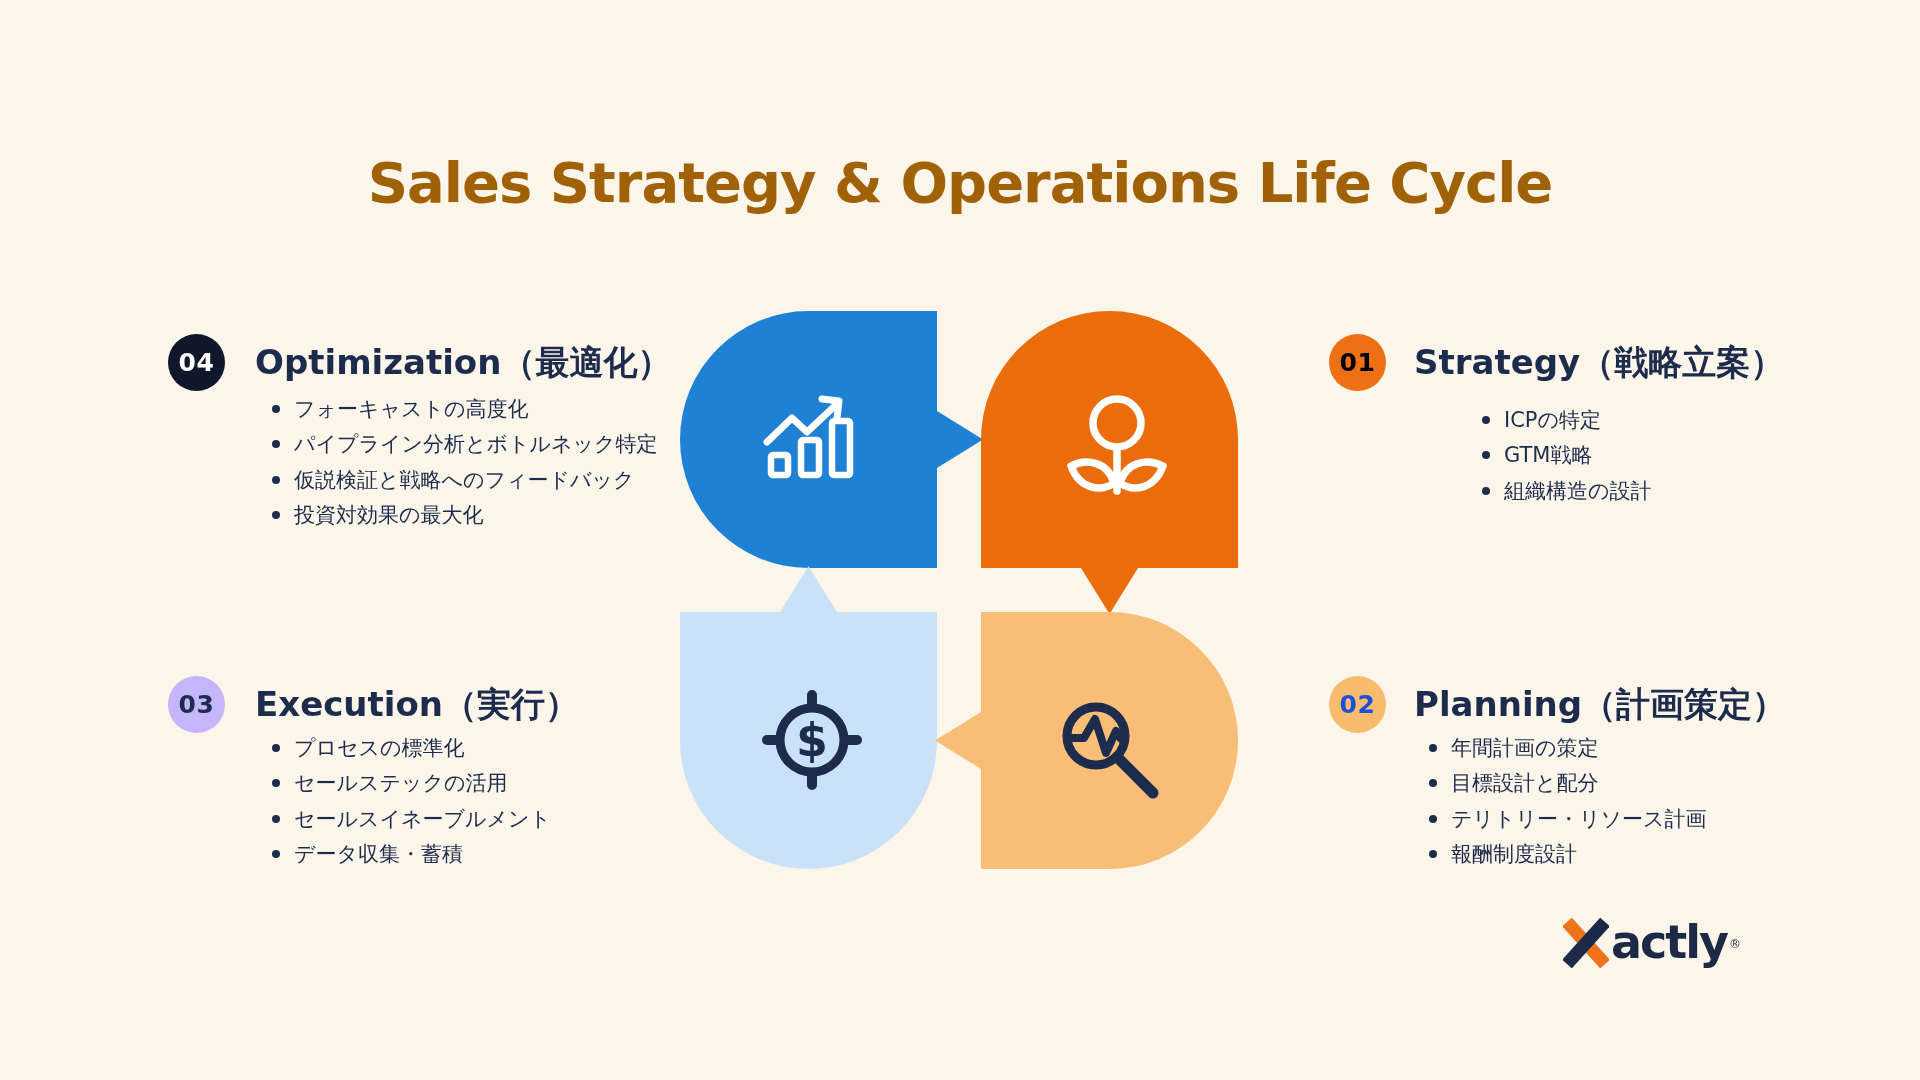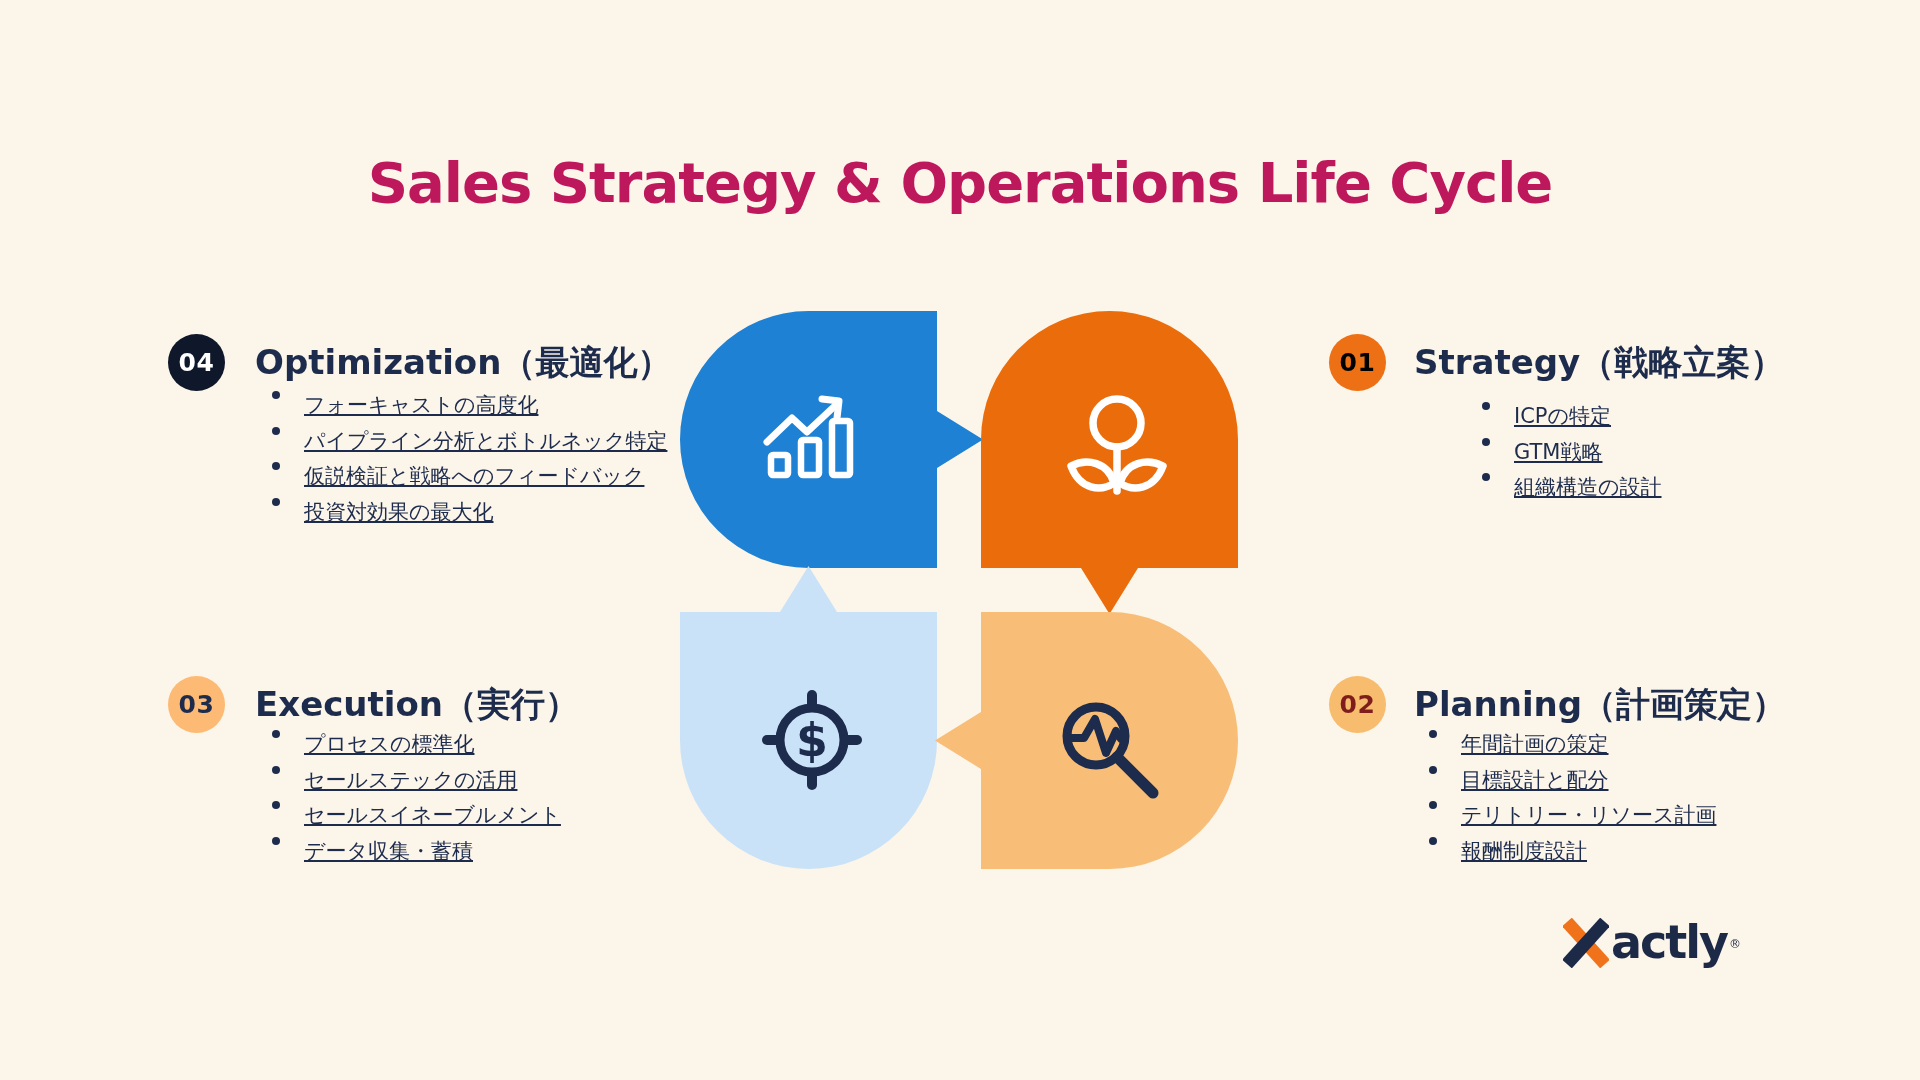--- a/index.html
+++ b/index.html
@@ -9,45 +9,45 @@
     background:#fcf5e9;
     font-family:"DejaVu Sans","Liberation Sans",sans-serif;
     color:#1d2b4d;
   }
   .canvas { position:relative; width:1920px; height:1080px; overflow:hidden; background:#fcf5e9; }
 
   .title {
     position:absolute; left:0; top:150px; width:1920px;
     margin:0; text-align:center;
     font-size:56px; font-weight:800; letter-spacing:-1px;
-    color:#be185d; white-space:nowrap;
+    color:#a16207; white-space:nowrap;
   }
 
   .badge {
     position:absolute; width:57px; height:57px; border-radius:50%;
     display:flex; align-items:center; justify-content:center;
     font-size:25px; font-weight:bold; letter-spacing:0.5px;
   }
   .q04 .badge { left:168px; top:334px; background:#0f172a; color:#ffffff; }
   .q01 .badge { left:1329px; top:334px; background:#ee7014; color:#000000; }
-  .q03 .badge { left:168px; top:676px; background:#fdba74; color:#1d2b4d; }
-  .q02 .badge { left:1329px; top:676px; background:#f8bc6e; color:#7f1d1d; }
+  .q03 .badge { left:168px; top:676px; background:#c4b5fd; color:#1d2b4d; }
+  .q02 .badge { left:1329px; top:676px; background:#f8bc6e; color:#1d4ed8; }
 
   .qheading {
     position:absolute; margin:0;
     font-size:34px; font-weight:bold; line-height:40px;
     color:#1d2b4d; white-space:nowrap;
   }
   .q04 .qheading { left:255px; top:342px; }
   .q01 .qheading { left:1414px; top:342px; }
   .q03 .qheading { left:255px; top:684px; }
   .q02 .qheading { left:1414px; top:684px; }
 
   .qlist { position:absolute; margin:0; padding:0; list-style:none; font-size:21px; }
-  .qlist li { display:flex; height:35.5px; gap:24px; white-space:nowrap;text-decoration:underline; }
+  .qlist li { display:flex; align-items:center; height:35.5px; gap:14px; white-space:nowrap; }
   .dot { width:8px; height:8px; border-radius:50%; background:#1d2b4d; flex:none; }
   .q04 .qlist { left:272px; top:391px; }
   .q01 .qlist { left:1482px; top:402px; }
   .q03 .qlist { left:272px; top:730px; }
   .q02 .qlist { left:1429px; top:730px; }
 
   .cycle-svg { position:absolute; left:680px; top:311px; width:558px; height:558px; }
 
   .logo { position:absolute; left:1563px; top:916px; display:flex; align-items:center; }
   .logo-x { width:46px; height:50px; margin-top:2px; }

